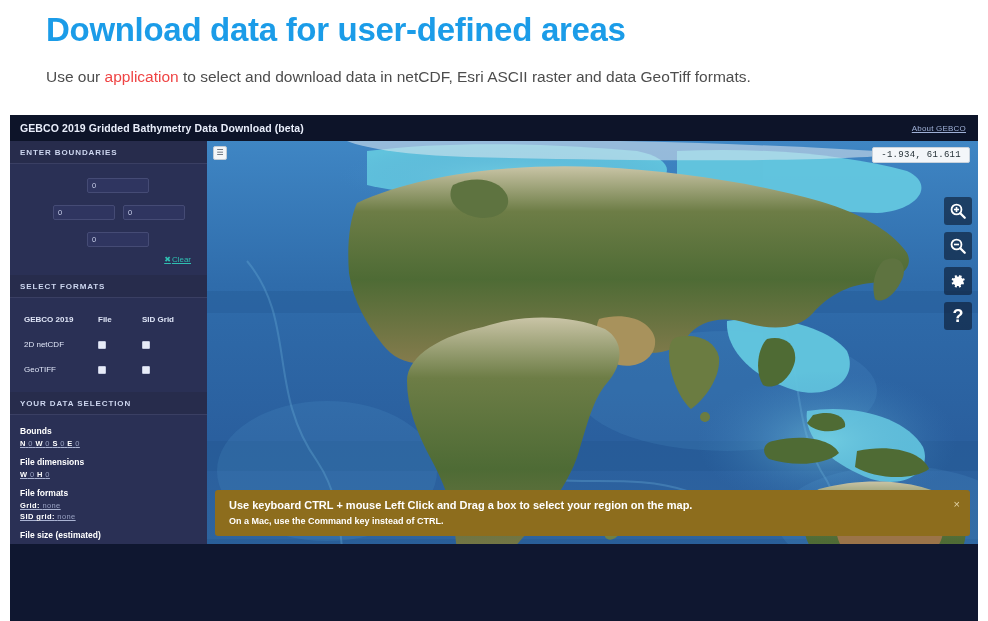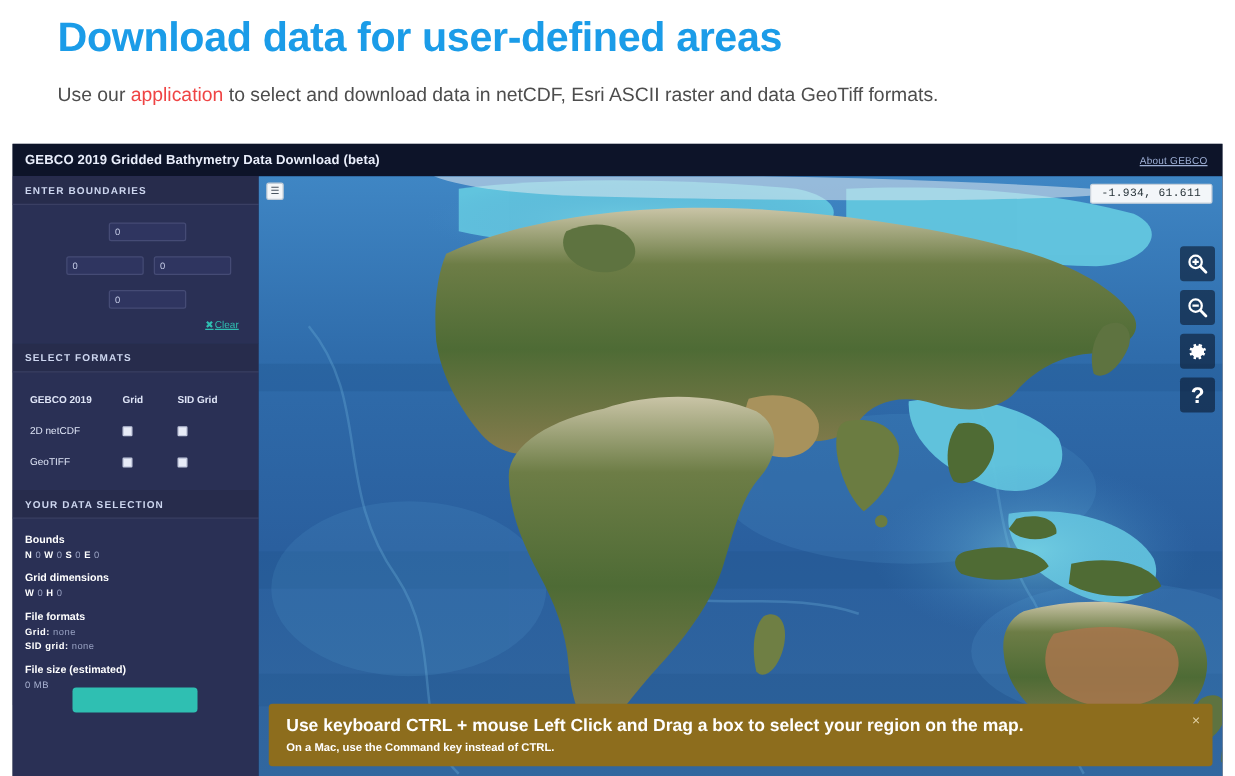--- a/index.html
+++ b/index.html
@@ -53,21 +53,21 @@
   .titlebar .t-about {
     position: absolute;
     right: 12px;
     color: #9fb0d6;
     font-size: 8px;
     letter-spacing: 0.2px;
   }
 
   .body-row {
     display: flex;
-    height: 480px;
+    height: 403px;
   }
 
   
   .sidebar {
     width: 197px;
     background: #2a3055;
     position: relative;
     overflow: hidden;
     flex: none;
   }
@@ -136,20 +136,21 @@
     font-size: 8.5px;
     font-weight: bold;
     margin: 9px 0 3px 0;
   }
   .ds-h:first-child { margin-top: 2px; }
   .ds-v {
     color: #aab3d2;
     font-size: 7.5px;
     margin: 0 0 2px 0;
     letter-spacing: 0.4px;
+    text-decoration: underline;
   }
   .ds-v b { color: #ffffff; }
   .ds-v .dim { color: #98a1c2; }
   .ds-btn {
     position: absolute;
     left: 48px; bottom: -6px;
     width: 100px; height: 20px;
     background: #2fbfb2;
     border-radius: 3px;
   }
@@ -213,21 +214,21 @@
 
   
   .notice {
     position: absolute;
     left: 8px; right: 8px; bottom: 8px;
     background: #8d6d1d;
     border-radius: 3px;
     padding: 9px 12px 10px 14px;
     color: #ffffff;
   }
-  .notice .l1 { font-size: 14px; font-weight: bold; margin-bottom: 5px; }
+  .notice .l1 { font-size: 11px; font-weight: bold; margin-bottom: 5px; }
   .notice .l2 { font-size: 9px; font-weight: bold; }
   .notice .close {
     position: absolute;
     right: 10px; top: 8px;
     color: #e3d3a6;
     font-size: 11px;
   }
 </style>
 </head>
 <body>
@@ -261,21 +262,21 @@
         </div>
       </div>
 
       <div class="panel">
         <div class="panel-head">SELECT FORMATS</div>
         <div class="panel-body">
           <table class="fmt">
             <thead>
               <tr>
                 <th class="c-label">GEBCO 2019</th>
-                <th class="c-grid">Grid</th>
+                <th class="c-grid">File</th>
                 <th class="c-sid">SID Grid</th>
               </tr>
             </thead>
             <tbody>
               <tr>
                 <td class="c-label">2D netCDF</td>
                 <td class="c-grid"><span class="cbx"></span></td>
                 <td class="c-sid"><span class="cbx"></span></td>
               </tr>
               <tr>
@@ -287,21 +288,21 @@
           </table>
         </div>
       </div>
 
       <div class="panel" style="position:relative;">
         <div class="panel-head">YOUR DATA SELECTION</div>
         <div class="panel-body">
           <div class="ds-h">Bounds</div>
           <div class="ds-v"><b>N</b>&nbsp;<span class="dim">0</span>&nbsp;<b>W</b>&nbsp;<span class="dim">0</span>&nbsp;<b>S</b>&nbsp;<span class="dim">0</span>&nbsp;<b>E</b>&nbsp;<span class="dim">0</span></div>
 
-          <div class="ds-h">Grid dimensions</div>
+          <div class="ds-h">File dimensions</div>
           <div class="ds-v"><b>W</b>&nbsp;<span class="dim">0</span>&nbsp;<b>H</b>&nbsp;<span class="dim">0</span></div>
 
           <div class="ds-h">File formats</div>
           <div class="ds-v"><b>Grid:</b>&nbsp;<span class="dim">none</span></div>
           <div class="ds-v"><b>SID grid:</b>&nbsp;<span class="dim">none</span></div>
 
           <div class="ds-h">File size (estimated)</div>
           <div class="ds-v">0 MB</div>
         </div>
         <div class="ds-btn"></div>

